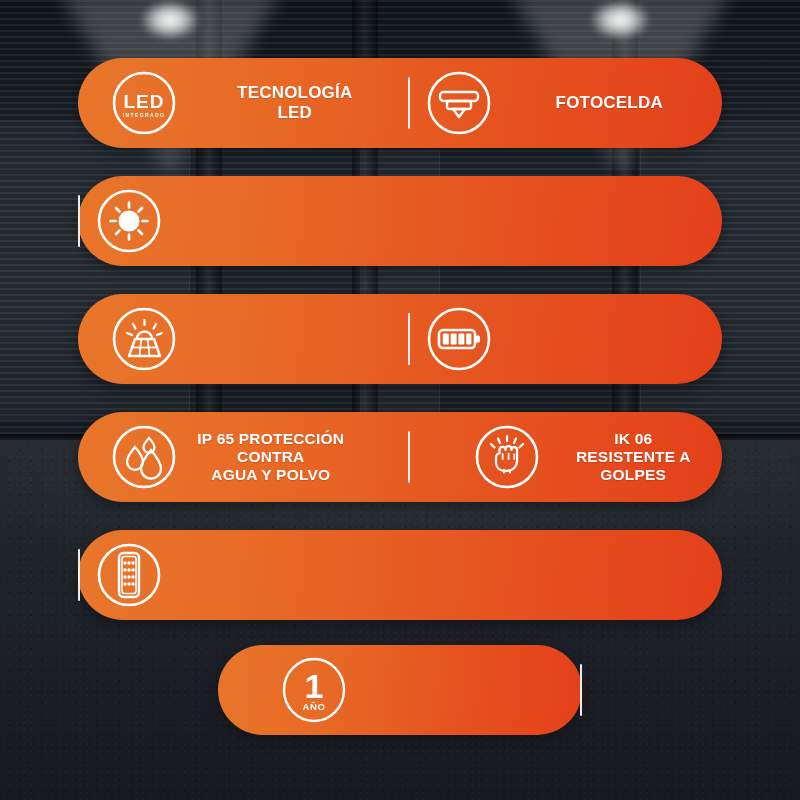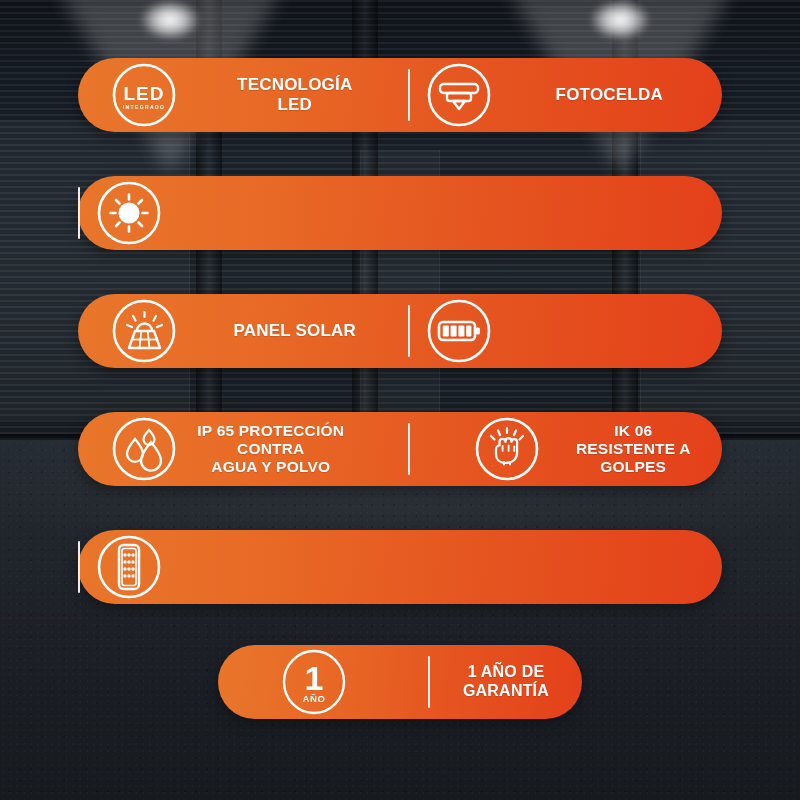--- a/index.html
+++ b/index.html
@@ -79,21 +79,21 @@
     background:linear-gradient(180deg,rgba(0,0,0,.55),rgba(0,0,0,0));
   }
 
   
   #features {
     position:absolute; inset:0; z-index:5;
     padding:0;
   }
   .pill {
     position:absolute;
-    height:74px;
+    height:90px;
     border-radius:48px;
     background:linear-gradient(96deg,#E8762B 0%, #E86A26 28%, #E55520 62%, #E4401A 100%);
     display:flex; align-items:center;
     box-shadow:0 5px 14px rgba(0,0,0,.35);
   }
   .pill.wide { left:78px; width:644px; }
   .pill.r1 { top:58px;  }
   .pill.r2 { top:176px; }
   .pill.r3 { top:294px; }
   .pill.r4 { top:412px;gap:48px; }
@@ -223,21 +223,20 @@
             <line x1="51" y1="27" x2="46" y2="29"></line>
           </g>
           <path d="M24 33 h19 l6 17 H18 z" fill="none" stroke="#fff" stroke-width="2.4" stroke-linejoin="round"></path>
           <g stroke="#fff" stroke-width="1.8">
             <line x1="21" y1="41.5" x2="46" y2="41.5"></line>
             <line x1="30.3" y1="33" x2="28.5" y2="50"></line>
             <line x1="36.7" y1="33" x2="38.5" y2="50"></line>
           </g>
         </svg>
       </div>
-      <div class="label">PANEL SOLAR</div>
     </div>
     <div class="divider"></div>
     <div class="half right">
       <div class="icon-wrap">
         <svg width="66" height="66" viewBox="0 0 66 66">
           <ellipse cx="33" cy="33" rx="30" ry="30" fill="none" stroke="#fff" stroke-width="2.6"></ellipse>
           <rect x="13" y="24" width="36" height="18" rx="4" fill="none" stroke="#fff" stroke-width="2.6"></rect>
           <rect x="49.5" y="29.5" width="4.5" height="7" rx="1.6" fill="#fff"></rect>
           <g fill="#fff">
             <rect x="16.8" y="27.5" width="6" height="11" rx="1"></rect>
@@ -328,19 +327,15 @@
     <div class="half left">
       <div class="icon-wrap">
         <svg width="68" height="68" viewBox="0 0 68 68">
           <ellipse cx="34" cy="34" rx="30" ry="31" fill="none" stroke="#fff" stroke-width="2.4"></ellipse>
           <text x="34" y="42" text-anchor="middle" font-family="Liberation Sans, sans-serif" font-size="34" font-weight="bold" fill="#fff">1</text>
           <text x="34" y="54" text-anchor="middle" font-family="Liberation Sans, sans-serif" font-size="9.5" font-weight="bold" fill="#fff" letter-spacing=".6">AÑO</text>
         </svg>
       </div>
     </div>
     <div class="divider"></div>
-    <div class="half right">
-      <div class="label warranty-text">1 AÑO DE
-GARANTÍA</div>
-    </div>
   </div>
 
 </div>
 
 </body></html>

